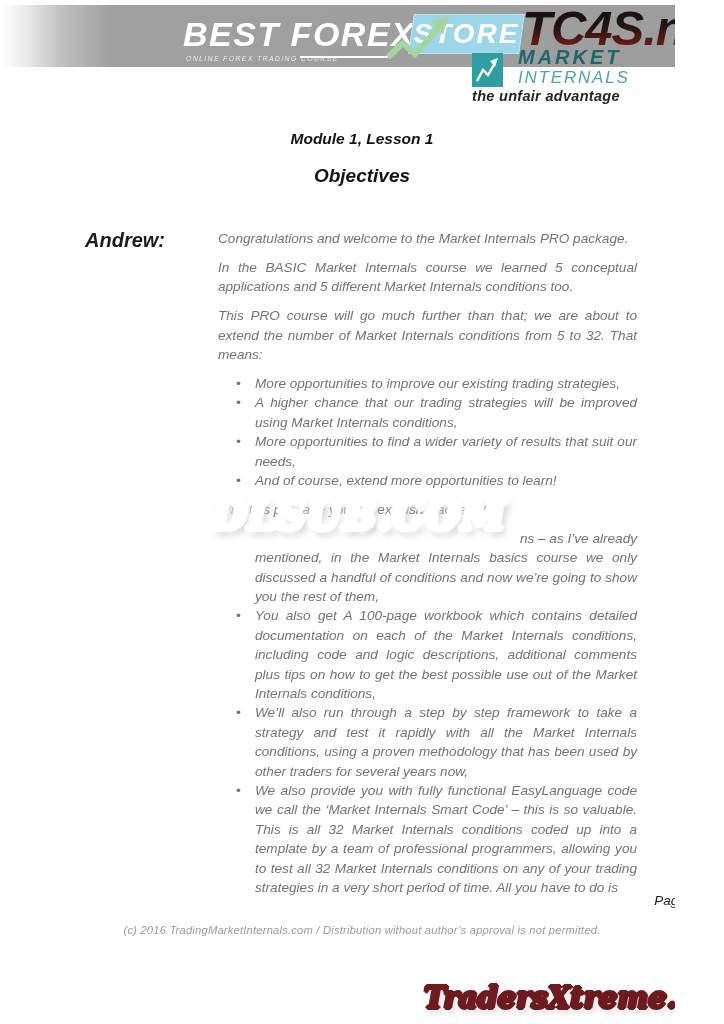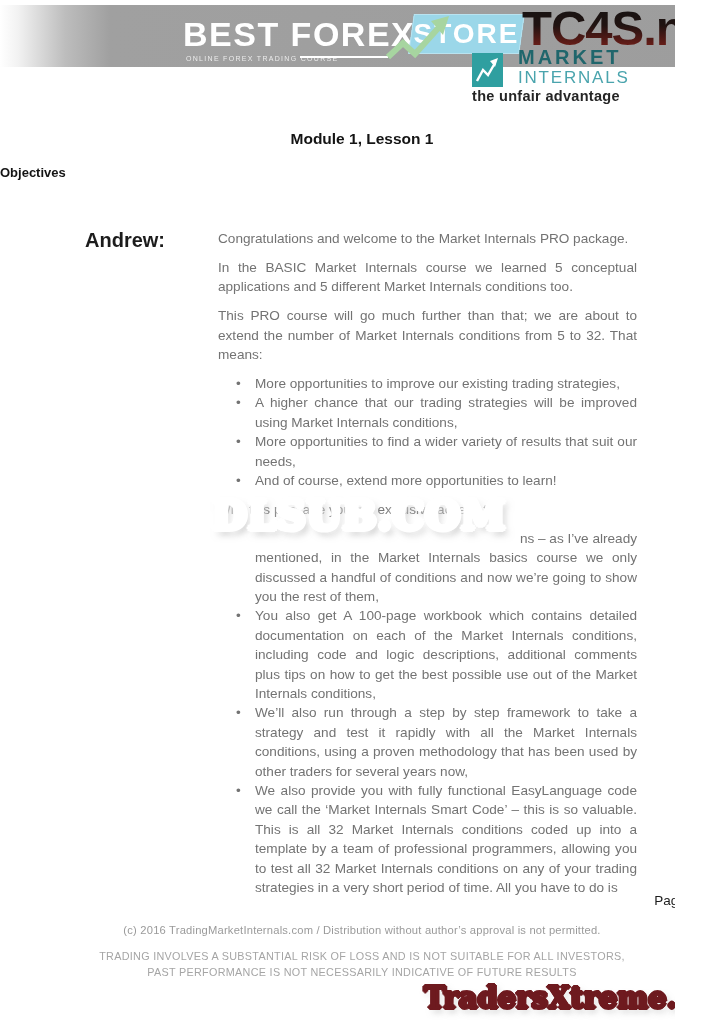--- a/index.html
+++ b/index.html
@@ -1,18 +1,18 @@
 <!DOCTYPE html>
 <html><head>
 <meta charset="utf-8">
 <style>
   html,body{margin:0;padding:0;background:#ffffff;}
   .page{
     position:relative; width:675px; height:1024px; background:#ffffff;
-    font-family:"Liberation Sans", sans-serif; color:#2e2e2e; overflow:hidden;
+    font-family:"Liberation Sans", sans-serif; color:#2e2e2e; overflow:hidden;font-style:italic;
   }
   
   .banner{
     position:absolute; left:0; top:5px; width:724px; height:62px;
     background:linear-gradient(90deg,#ffffff 0px,#f2f2f2 18px,#bdbdbd 65px,#a0a0a0 110px,#9d9d9d 100%);
   }
   .best-forex{
     position:absolute; left:183px; top:10px; font-size:34px; font-weight:700;
     color:#ffffff; letter-spacing:1.5px; white-space:nowrap;
   }
@@ -36,21 +36,21 @@
     background:linear-gradient(180deg,#131313 0%,#201311 45%,#7a201a 90%,#6b1212 100%);
     -webkit-background-clip:text; background-clip:text; -webkit-text-fill-color:transparent;
   }
   
   .mi-square{position:absolute; left:472px; top:53px; width:31px; height:34px; background:#2f9fa0;}
   .mi-market{position:absolute; left:518px; top:46px; font-size:20px; font-weight:700; color:#20666c; letter-spacing:3px; white-space:nowrap;}
   .mi-internals{position:absolute; left:518px; top:68px; font-size:17px; color:#4aa4ad; letter-spacing:1.8px; white-space:nowrap;}
   .mi-tagline{position:absolute; left:472px; top:88px; font-size:14.5px; font-weight:700; color:#252525; letter-spacing:.3px; white-space:nowrap;}
   
   .doc-title{position:absolute; left:0; top:130px; width:724px; text-align:center; font-size:15.5px; font-weight:700; color:#141414;}
-  .doc-subtitle{position:absolute; left:0; top:165px; width:724px; text-align:left; font-size:13px; font-weight:700; color:#141414;}
+  .doc-subtitle{position:absolute; left:0; top:165px; width:724px; text-align:center; font-size:19px; font-weight:700; color:#141414;}
   .speaker{position:absolute; left:85px; top:229px; font-size:20px; font-weight:700; color:#1c1c1c;}
   .content{
     position:absolute; left:218px; top:229px; width:419px;
     font-size:13.6px; line-height:19.4px; color:#737373;
   }
   .content p{margin:0 0 9.5px 0; text-align:justify;}
   .content p.first{text-align:left;}
   .content ul{margin:0 0 9.5px 0; padding:0 0 0 37px; list-style:none;}
   .content li{position:relative; text-align:justify; margin:0;}
   .content li::before{content:"\2022"; position:absolute; left:-19px; top:0;}
@@ -150,18 +150,16 @@
       <li>We also provide you with fully functional EasyLanguage code we call the ‘Market Internals Smart Code’ – this is so valuable. This is all 32 Market Internals conditions coded up into a template by a team of professional programmers, allowing you to test all 32 Market Internals conditions on any of your trading strategies in a very short period of time. All you have to do is</li>
     </ul>
   </div>
 
   <div class="wm-dlsub">DLSUB.COM</div>
 
   <div class="footer-page">
     <span class="pg-part">Page</span><span class="pg-part pg-bold">1</span><span class="pg-part">of</span><span class="pg-part pg-bold last">2</span>
   </div>
   <div class="footer-copy">(c) 2016 TradingMarketInternals.com / Distribution without author’s approval is not permitted.</div>
-  <div class="footer-disc disc1">TRADING INVOLVES A SUBSTANTIAL RISK OF LOSS AND IS NOT SUITABLE FOR ALL INVESTORS,</div>
-  <div class="footer-disc disc2">PAST PERFORMANCE IS NOT NECESSARILY INDICATIVE OF FUTURE RESULTS</div>
 
   <div class="wm-traders">TradersXtreme.com</div>
 
 </div>
 
 </body></html>

